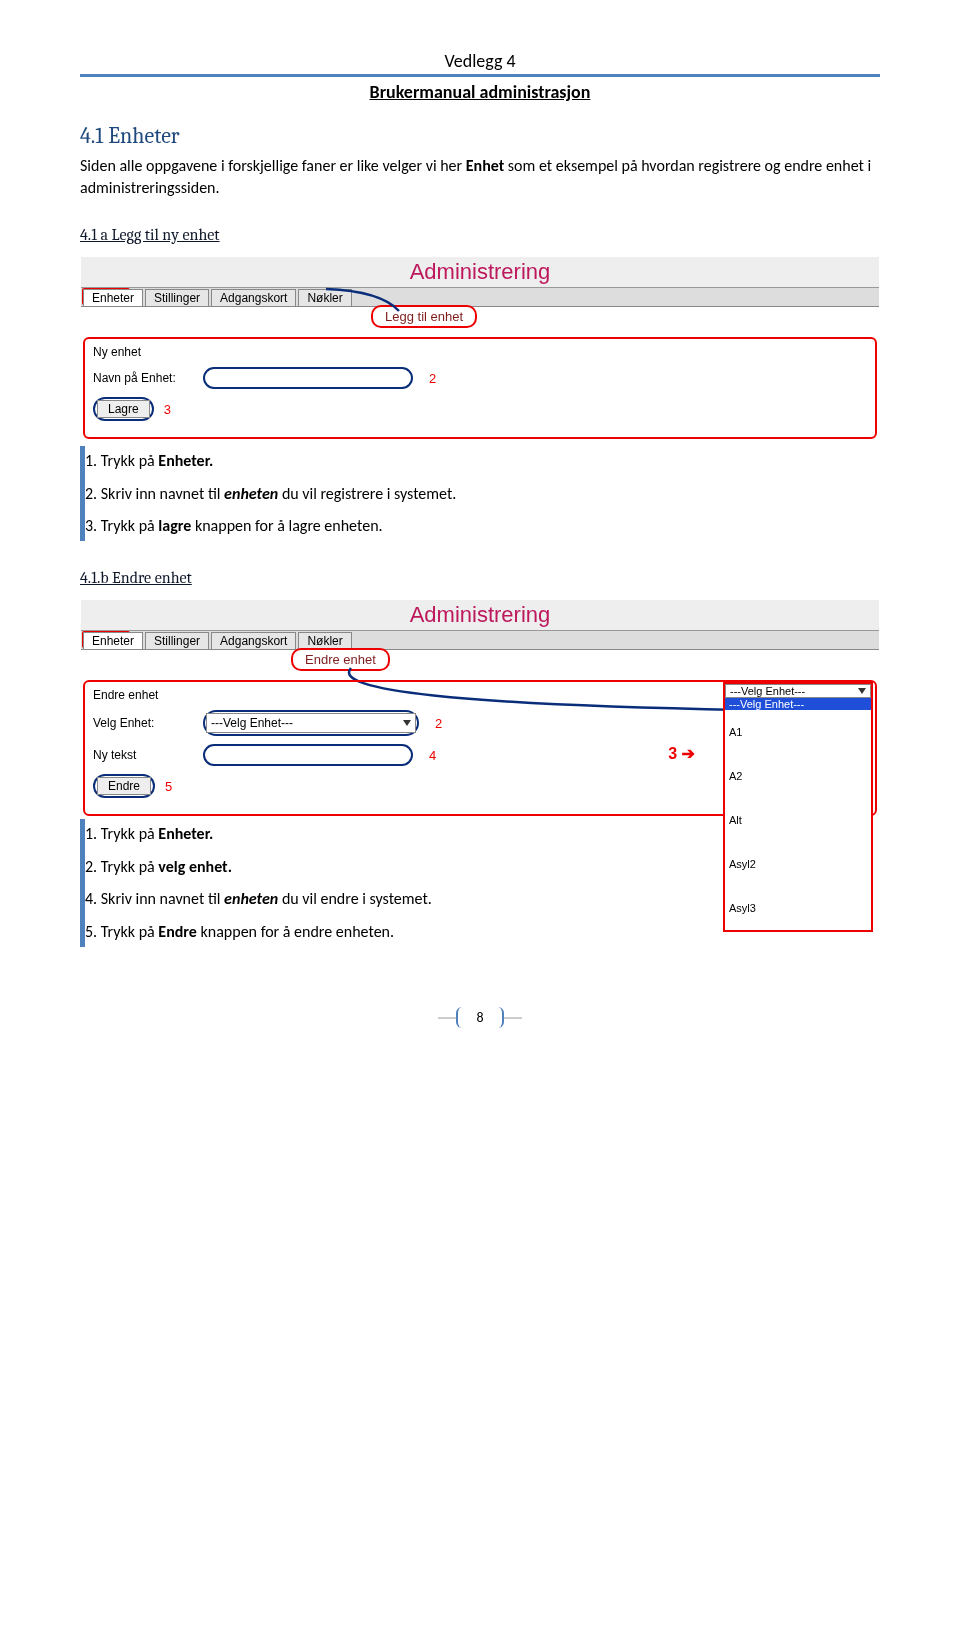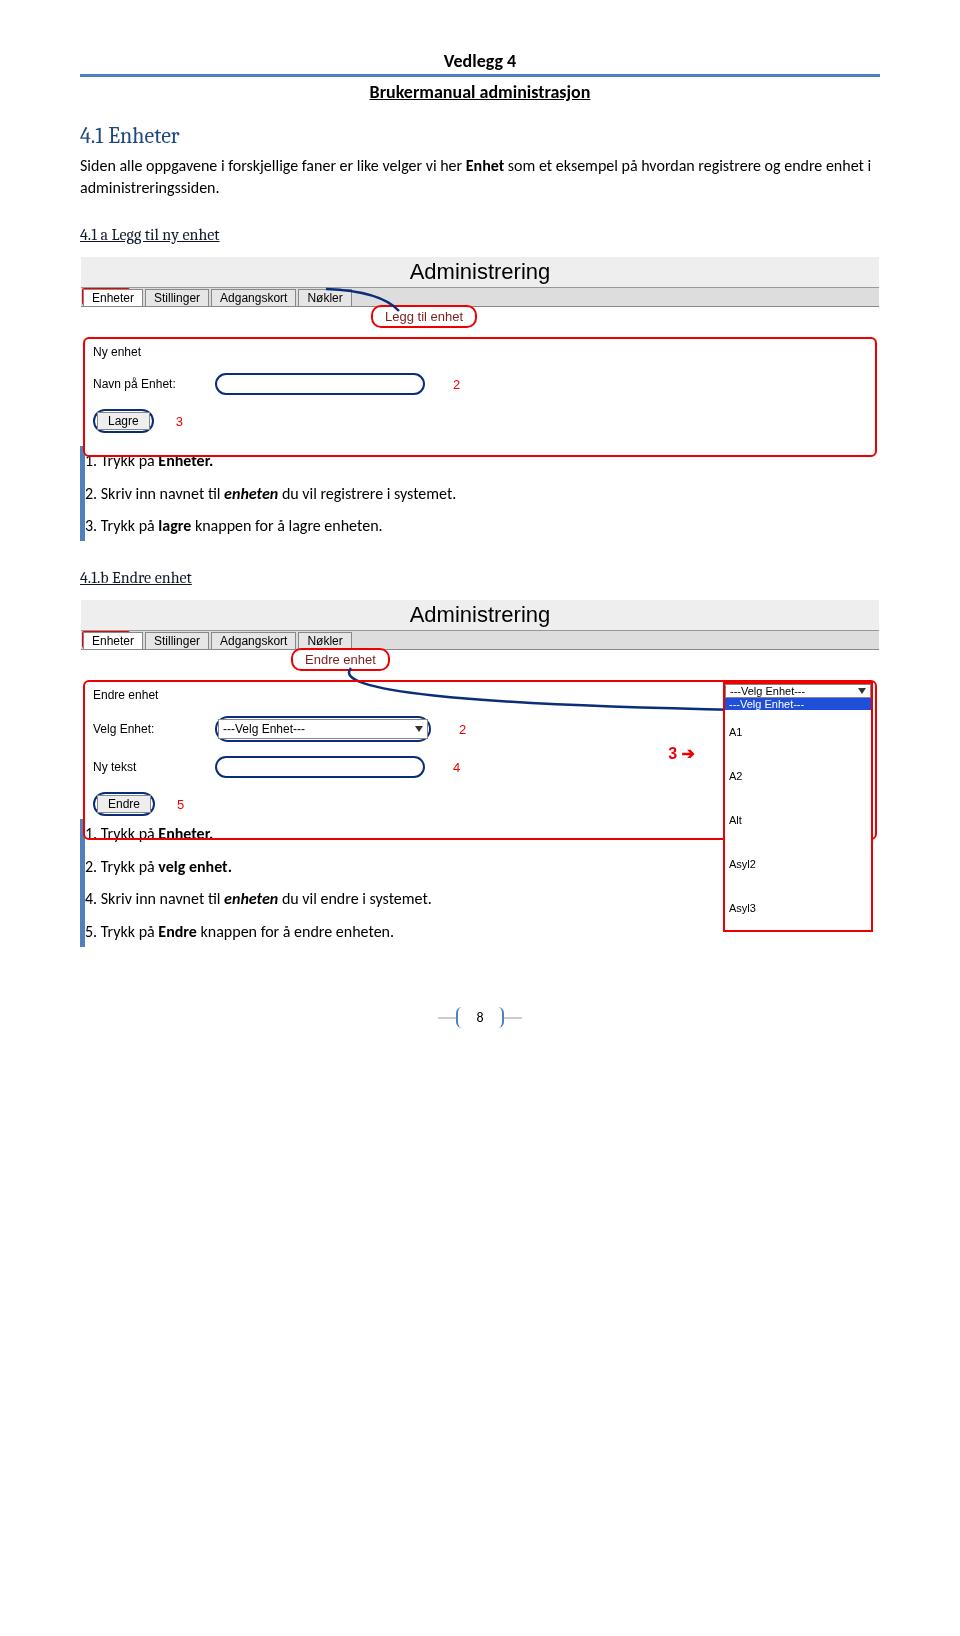--- a/index.html
+++ b/index.html
@@ -5,44 +5,44 @@
   * { box-sizing: border-box; margin: 0; padding: 0; }
   body {
     font-family: Calibri, Arial, sans-serif;
     background: #fff;
     width: 960px;
     margin: 0 auto;
     color: #000;
     font-size: 15px;
   }
   .page { padding: 50px 80px 30px 80px; }
-  .doc-header { text-align: center; font-weight: bold; font-size: 18px; border-bottom: 3px solid #4f81bd; padding-bottom: 2px; margin-bottom: 4px; }
+  .doc-header { text-align: center; font-weight: normal; font-size: 18px; border-bottom: 3px solid #4f81bd; padding-bottom: 2px; margin-bottom: 4px; }
   .doc-sub { text-align: center; font-weight: bold; font-size: 18px; text-decoration: underline; margin-bottom: 20px; }
   .h1 { color: #1f497d; font-size: 22px; font-family: Cambria, Georgia, serif; margin-bottom: 6px; }
   .h2 { color: #0f172a; font-size: 16px; font-family: Cambria, Georgia, serif; margin: 28px 0 10px 0; text-decoration: underline; }
   .para { font-size: 16px; line-height: 1.35; margin-bottom: 6px; }
   .bold-run { font-weight: bold; }
   .ital-run { font-style: italic; font-weight: bold; }
 
   
   .instr { border-left: 5px solid #4f81bd; margin: 20px 0 10px 0; font-size: 16px; line-height: 1.9; }
   .instr .row { margin: 2px 0; }
 
   
   .figure { border: 1px solid transparent; margin: 12px 0 8px 0; font-family: Tahoma, Arial, sans-serif; position: relative; }
-  .admin-title { text-align: center; font-size: 22px; color: #000000; padding: 2px 0; background: #eee; border-bottom: 1px solid #999; position: relative; }
+  .admin-title { text-align: center; font-size: 22px; color: #be185d; padding: 2px 0; background: #eee; border-bottom: 1px solid #999; position: relative; }
   .tabbar { background: #ddd; border-bottom: 1px solid #888; padding: 1px 2px 0 2px; display: flex; gap: 0; position: relative; }
   .tab { border: 1px solid #888; border-bottom: none; background: #e6e6e6; padding: 1px 8px; font-size: 12px; margin-right: 2px; position: relative; }
   .tab.active { background: #fff; }
   .anno-red-box-tab { position: absolute; border: 2px solid #e00; border-radius: 2px; }
   .anno-num { color: #e00; font-size: 13px; position: absolute; font-family: Arial, sans-serif; }
   .callout { position: absolute; background: #fff; border: 2px solid #e00; border-radius: 10px; padding: 2px 12px; color: #7f1d1d; font-size: 13px; }
   .panel-outline { border: 2px solid #e00; border-radius: 6px; padding: 6px 8px 8px 8px; margin: 22px 2px 4px 2px; position: relative; }
   .panel-title { font-size: 12px; margin-bottom: 4px; }
-  .form-row { display: flex; align-items: center; gap: 22px; margin: 14px 0; font-size: 12px; position: relative; }
+  .form-row { display: flex; align-items: center; gap: 10px; margin: 8px 0; font-size: 12px; position: relative; }
   .form-row label { width: 100px; }
   .oval-input { border: 2px solid #0a2d7a; border-radius: 14px; height: 22px; width: 210px; background: #fff; }
   .select-box { border: 1px solid #888; height: 20px; width: 210px; background: #fff; display: flex; align-items: center; justify-content: space-between; padding: 0 4px; font-size: 12px; }
   .select-oval { border: 2px solid #0a2d7a; border-radius: 14px; padding: 1px; }
   .btn-old { border: 1px solid #888; background: #eee; padding: 1px 10px; font-size: 12px; display: inline-block; }
   .btn-wrap { border: 2px solid #0a2d7a; border-radius: 12px; display: inline-block; padding: 1px 2px; }
 
   .curve-arrow { position: absolute; }
   .dropdown-list { position: absolute; right: 2px; top: 56px; width: 150px; border: 2px solid #e00; background: #fff; font-size: 11px; }
   .dropdown-list .dd-head { border: 1px solid #888; padding: 0 4px; display: flex; justify-content: space-between; align-items: center; background: #fff; }

